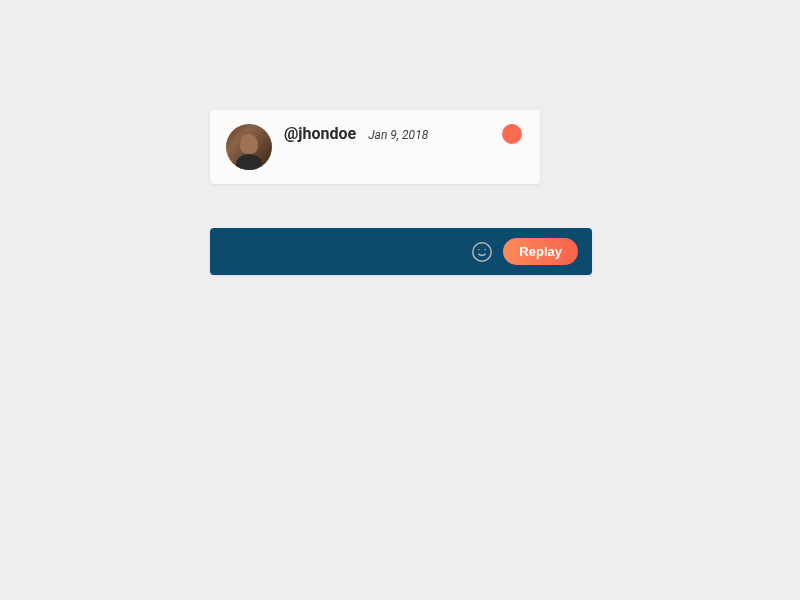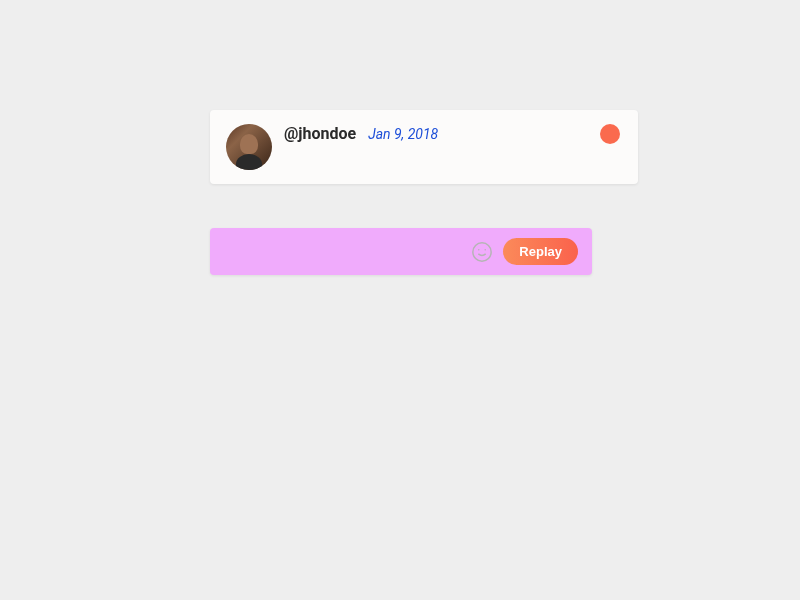--- a/index.html
+++ b/index.html
@@ -11,21 +11,21 @@
       width: 800px;
       height: 600px;
       background: #eeeeee;
       font-family: -apple-system, BlinkMacSystemFont, "Segoe UI", Roboto, sans-serif;
       position: relative;
     }
     .card {
       position: absolute;
       left: 210px;
       top: 110px;
-      width: 428px;
+      width: 330px;
       background: #fcfbfa;
       border-radius: 4px;
       box-shadow: 0 1px 3px rgba(0,0,0,0.08);
       padding: 14px 16px 14px 16px;
     }
     .card-header {
       display: flex;
       align-items: flex-start;
       gap: 12px;
       position: relative;
@@ -67,22 +67,22 @@
       align-items: baseline;
       gap: 12px;
       margin-bottom: 3px;
     }
     .username {
       font-weight: 700;
       font-size: 16px;
       color: #2a2a2a;
     }
     .date {
-      font-size: 14px;
-      color: #1d4ed8;
+      font-size: 12px;
+      color: #404040;
       font-style: italic;
     }
     .post-text {
       font-style: italic;
       font-size: 15px;
       line-height: 1.45;
       color: #4a4a4a;
     }
     .hashtags {
       color: #fa6a4e;
@@ -98,21 +98,21 @@
       width: 20px;
       height: 20px;
       background: #fa6a4e;
       border-radius: 50%;
     }
     .action-bar {
       position: absolute;
       left: 210px;
       top: 228px;
       width: 382px;
-      background: #f0abfc;
+      background: #0c4a6e;
       border-radius: 4px;
       box-shadow: 0 1px 3px rgba(0,0,0,0.08);
       padding: 10px 14px;
       display: flex;
       align-items: center;
       justify-content: flex-end;
       gap: 10px;
     }
     .smiley-icon {
       width: 22px;

